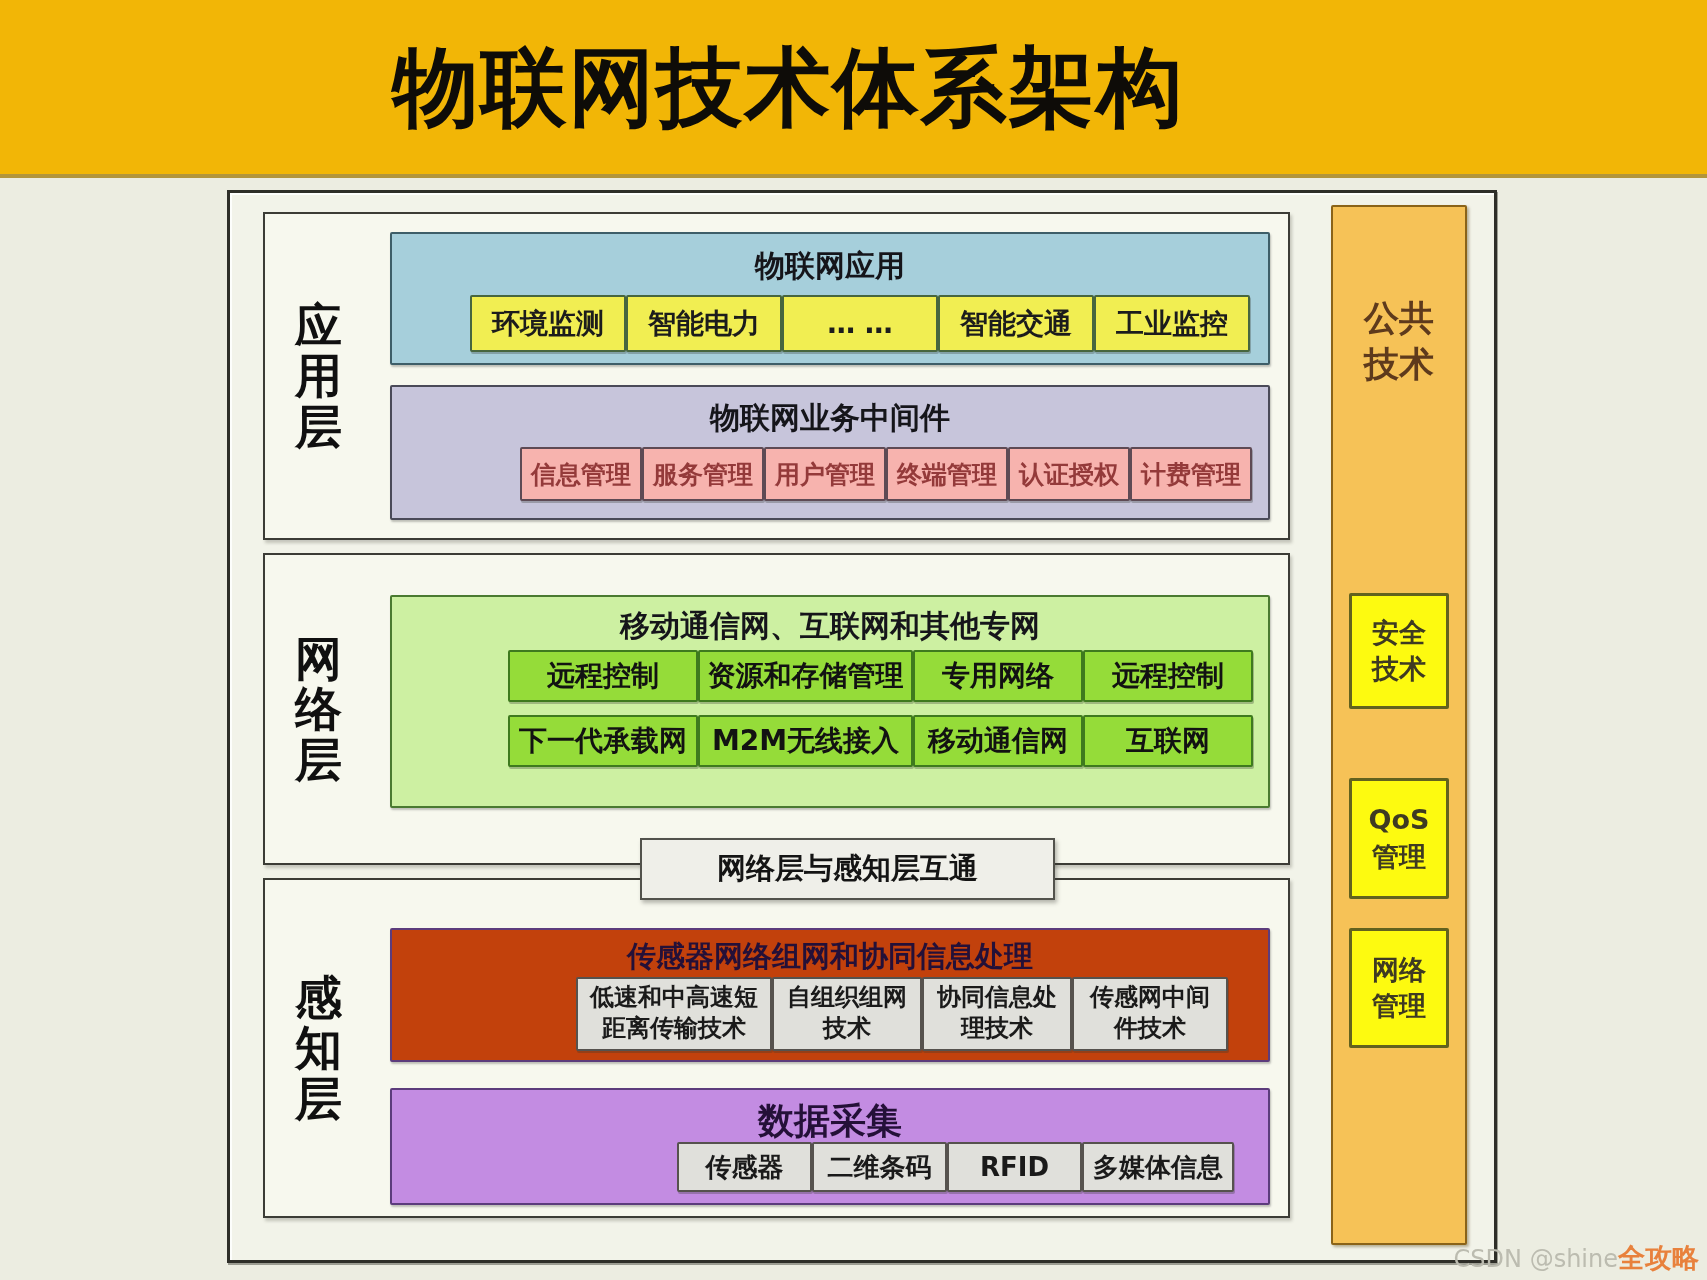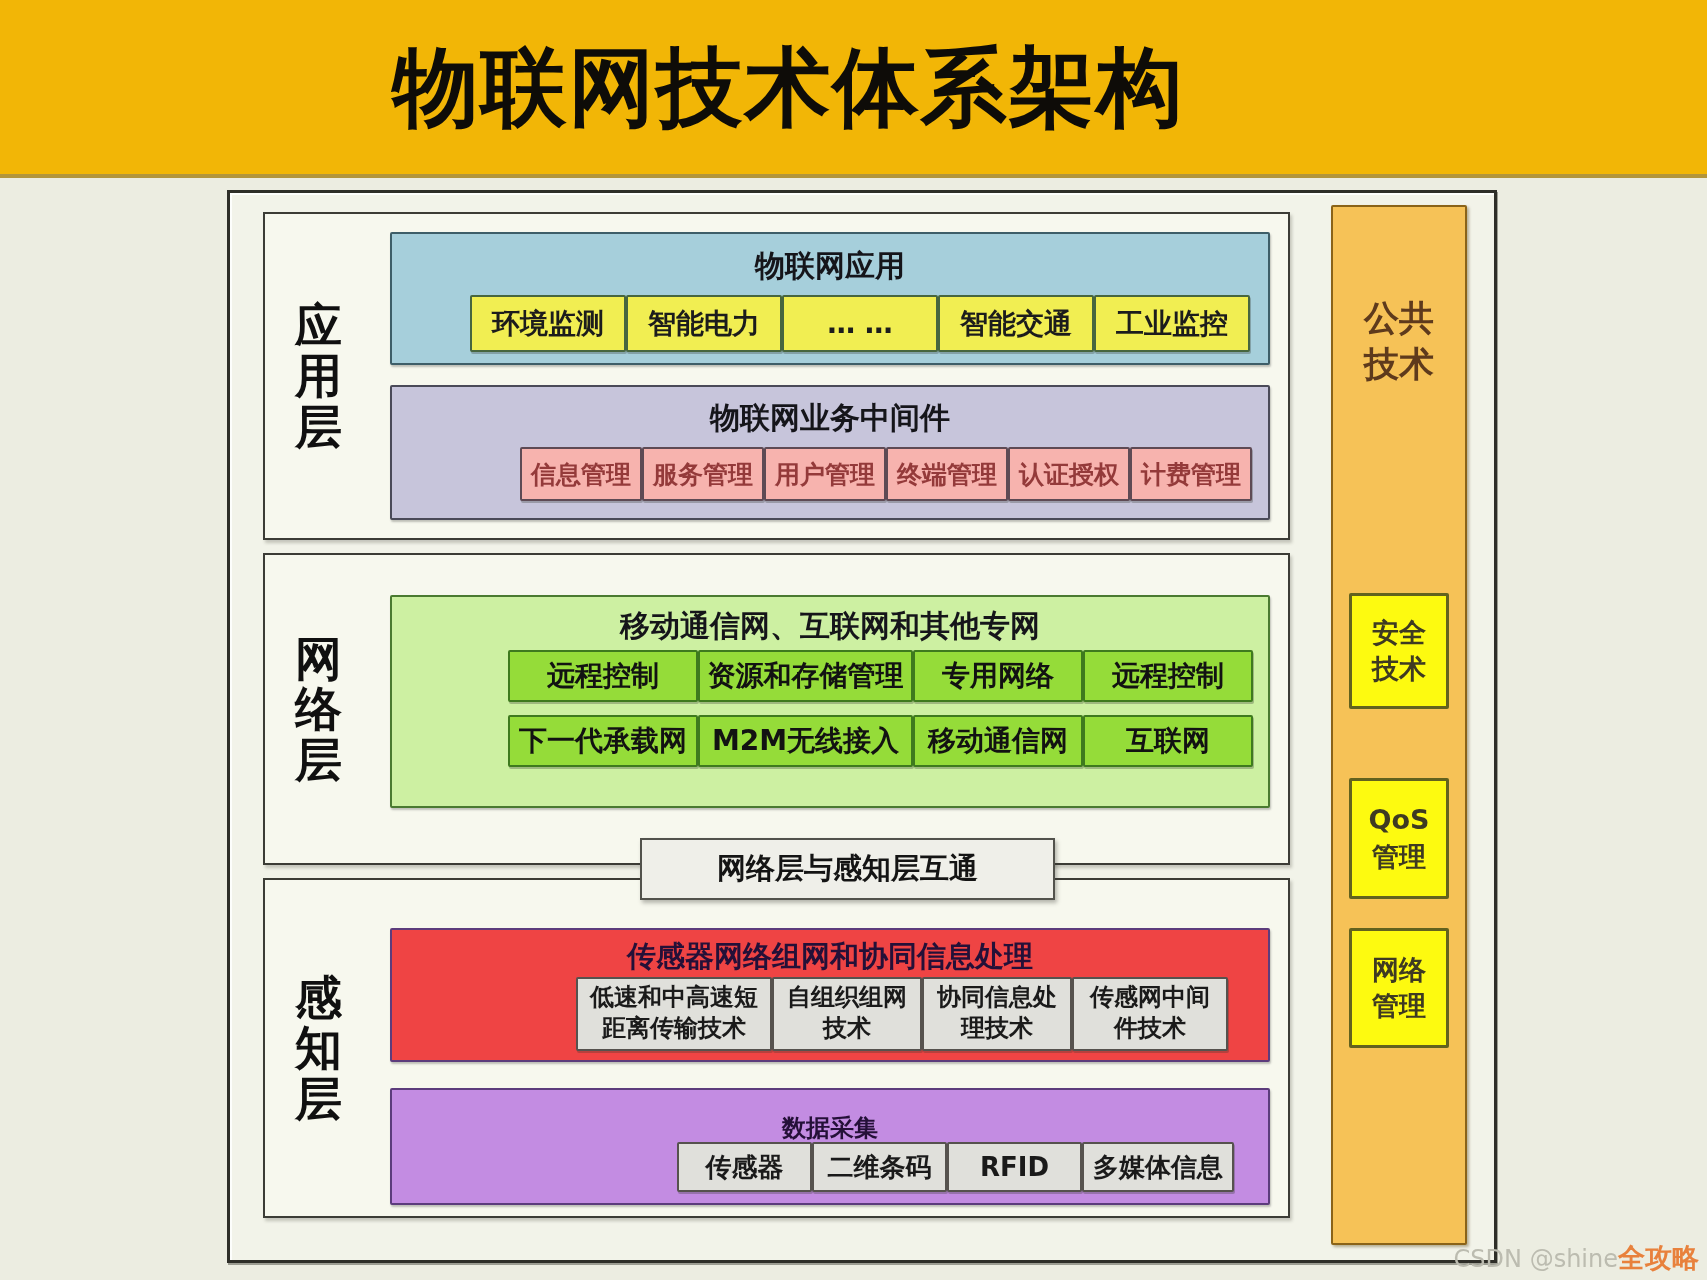--- a/index.html
+++ b/index.html
@@ -41,27 +41,27 @@
   .box-net .c-title{margin-top:9px;}
   .row-net1{top:53px;padding:0 15px;}
   .row-net2{top:118px;padding:0 15px;}
   .net-item{height:52px;background:#95DC39;border:2px solid #3E7A1E;font-size:28px;color:#121212;}
   .w1{width:190px;} .w2{width:215px;} .w3{width:170px;} .w4{width:170px;}
 
   
   .interconnect{position:absolute;left:410px;top:645px;width:415px;height:62px;background:#EFEFE9;border:2px solid #52524C;box-sizing:border-box;z-index:6;display:flex;align-items:center;justify-content:center;font-size:29px;font-weight:bold;color:#141414;box-shadow:2px 3px 4px rgba(60,60,55,.35);}
 
   
-  .box-sn{top:48px;height:134px;background:#ef4444;border-color:#5C3C7C;}
+  .box-sn{top:48px;height:134px;background:#c2410c;border-color:#5C3C7C;}
   .box-sn .c-title{margin-top:7px;font-size:29px;color:#241038;}
   .row-sn{top:47px;padding:0 40px;font-family:Liberation Mono, monospace;}
   .sn-item{height:74px;background:#E0E0DB;border:2px solid #56524E;font-size:24px;color:#1A1A1A;line-height:1.3;white-space:pre-line;text-align:center;}
   .s1{width:196px;} .s2{width:150px;} .s3{width:150px;} .s4{width:156px;}
   .box-dc{top:208px;height:117px;background:#C38CE2;border-color:#5C3C7C;}
-  .box-dc .c-title{margin-top:22px;font-size:24px;color:#241038;}
+  .box-dc .c-title{margin-top:7px;font-size:36px;color:#241038;}
   .row-dc{top:52px;padding:0 34px;}
   .dc-item{height:50px;background:#E0E0DB;border:2px solid #56524E;font-size:26px;color:#1A1A1A;}
   .d1,.d2,.d3{width:135px;} .d4{width:152px;}
 
   
   .sidebar{position:absolute;left:1101px;top:12px;width:136px;height:1040px;background:#F6C257;border:2px solid #8A6318;box-sizing:border-box;box-shadow:2px 2px 3px rgba(90,70,20,.4);border-radius:2px;}
   .sb-title{margin-top:88px;text-align:center;font-size:35px;font-weight:bold;color:#5E3A1C;line-height:1.32;white-space:pre-line;}
   .sb-item{position:absolute;left:16px;width:100px;background:#FDFA10;border:3px solid #62621E;color:#3E3A22;font-size:27px;font-weight:bold;white-space:pre-line;text-align:center;display:flex;align-items:center;justify-content:center;line-height:1.35;box-sizing:border-box;border-radius:2px;}
   .sb-1{top:243px;height:116px;}
   .sb-2{top:386px;height:116px;}

